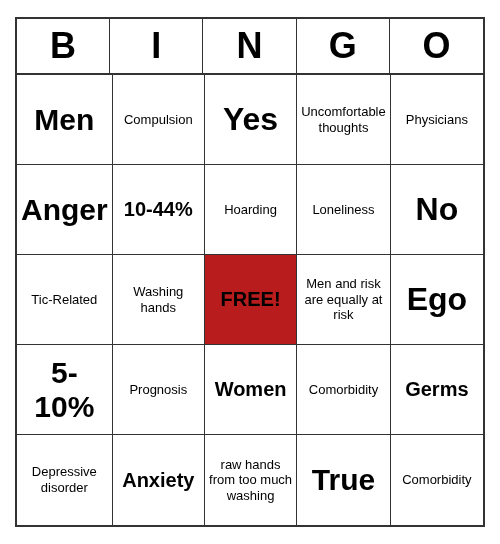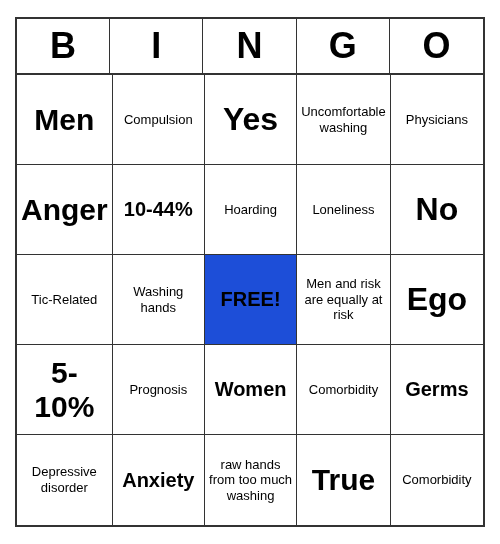--- a/index.html
+++ b/index.html
@@ -62,21 +62,21 @@
     }
     .cell-text-medium {
       font-size: 20px;
       font-weight: bold;
     }
     .cell-text-xlarge {
       font-size: 32px;
       font-weight: bold;
     }
     .free-cell {
-      background: #1d4ed8;
+      background: #b91c1c;
     }
   </style>
 </head>
 <body>
 
 <div class="bingo-card">
   <div class="bingo-header">
   <div class="bingo-header-cell">B</div>
       <div class="bingo-header-cell">I</div>
       <div class="bingo-header-cell">N</div>
@@ -87,21 +87,21 @@
   <div class="bingo-cell">
         <span class="cell-text-large">Men</span>
       </div>
       <div class="bingo-cell">
         <span class="cell-text">Compulsion</span>
       </div>
       <div class="bingo-cell">
         <span class="cell-text-xlarge">Yes</span>
       </div>
       <div class="bingo-cell">
-        <span class="cell-text">Uncomfortable washing</span>
+        <span class="cell-text">Uncomfortable thoughts</span>
       </div>
       <div class="bingo-cell">
         <span class="cell-text">Physicians</span>
       </div>
       <div class="bingo-cell">
         <span class="cell-text-large">Anger</span>
       </div>
       <div class="bingo-cell">
         <span class="cell-text-medium">10-44%</span>
       </div>

